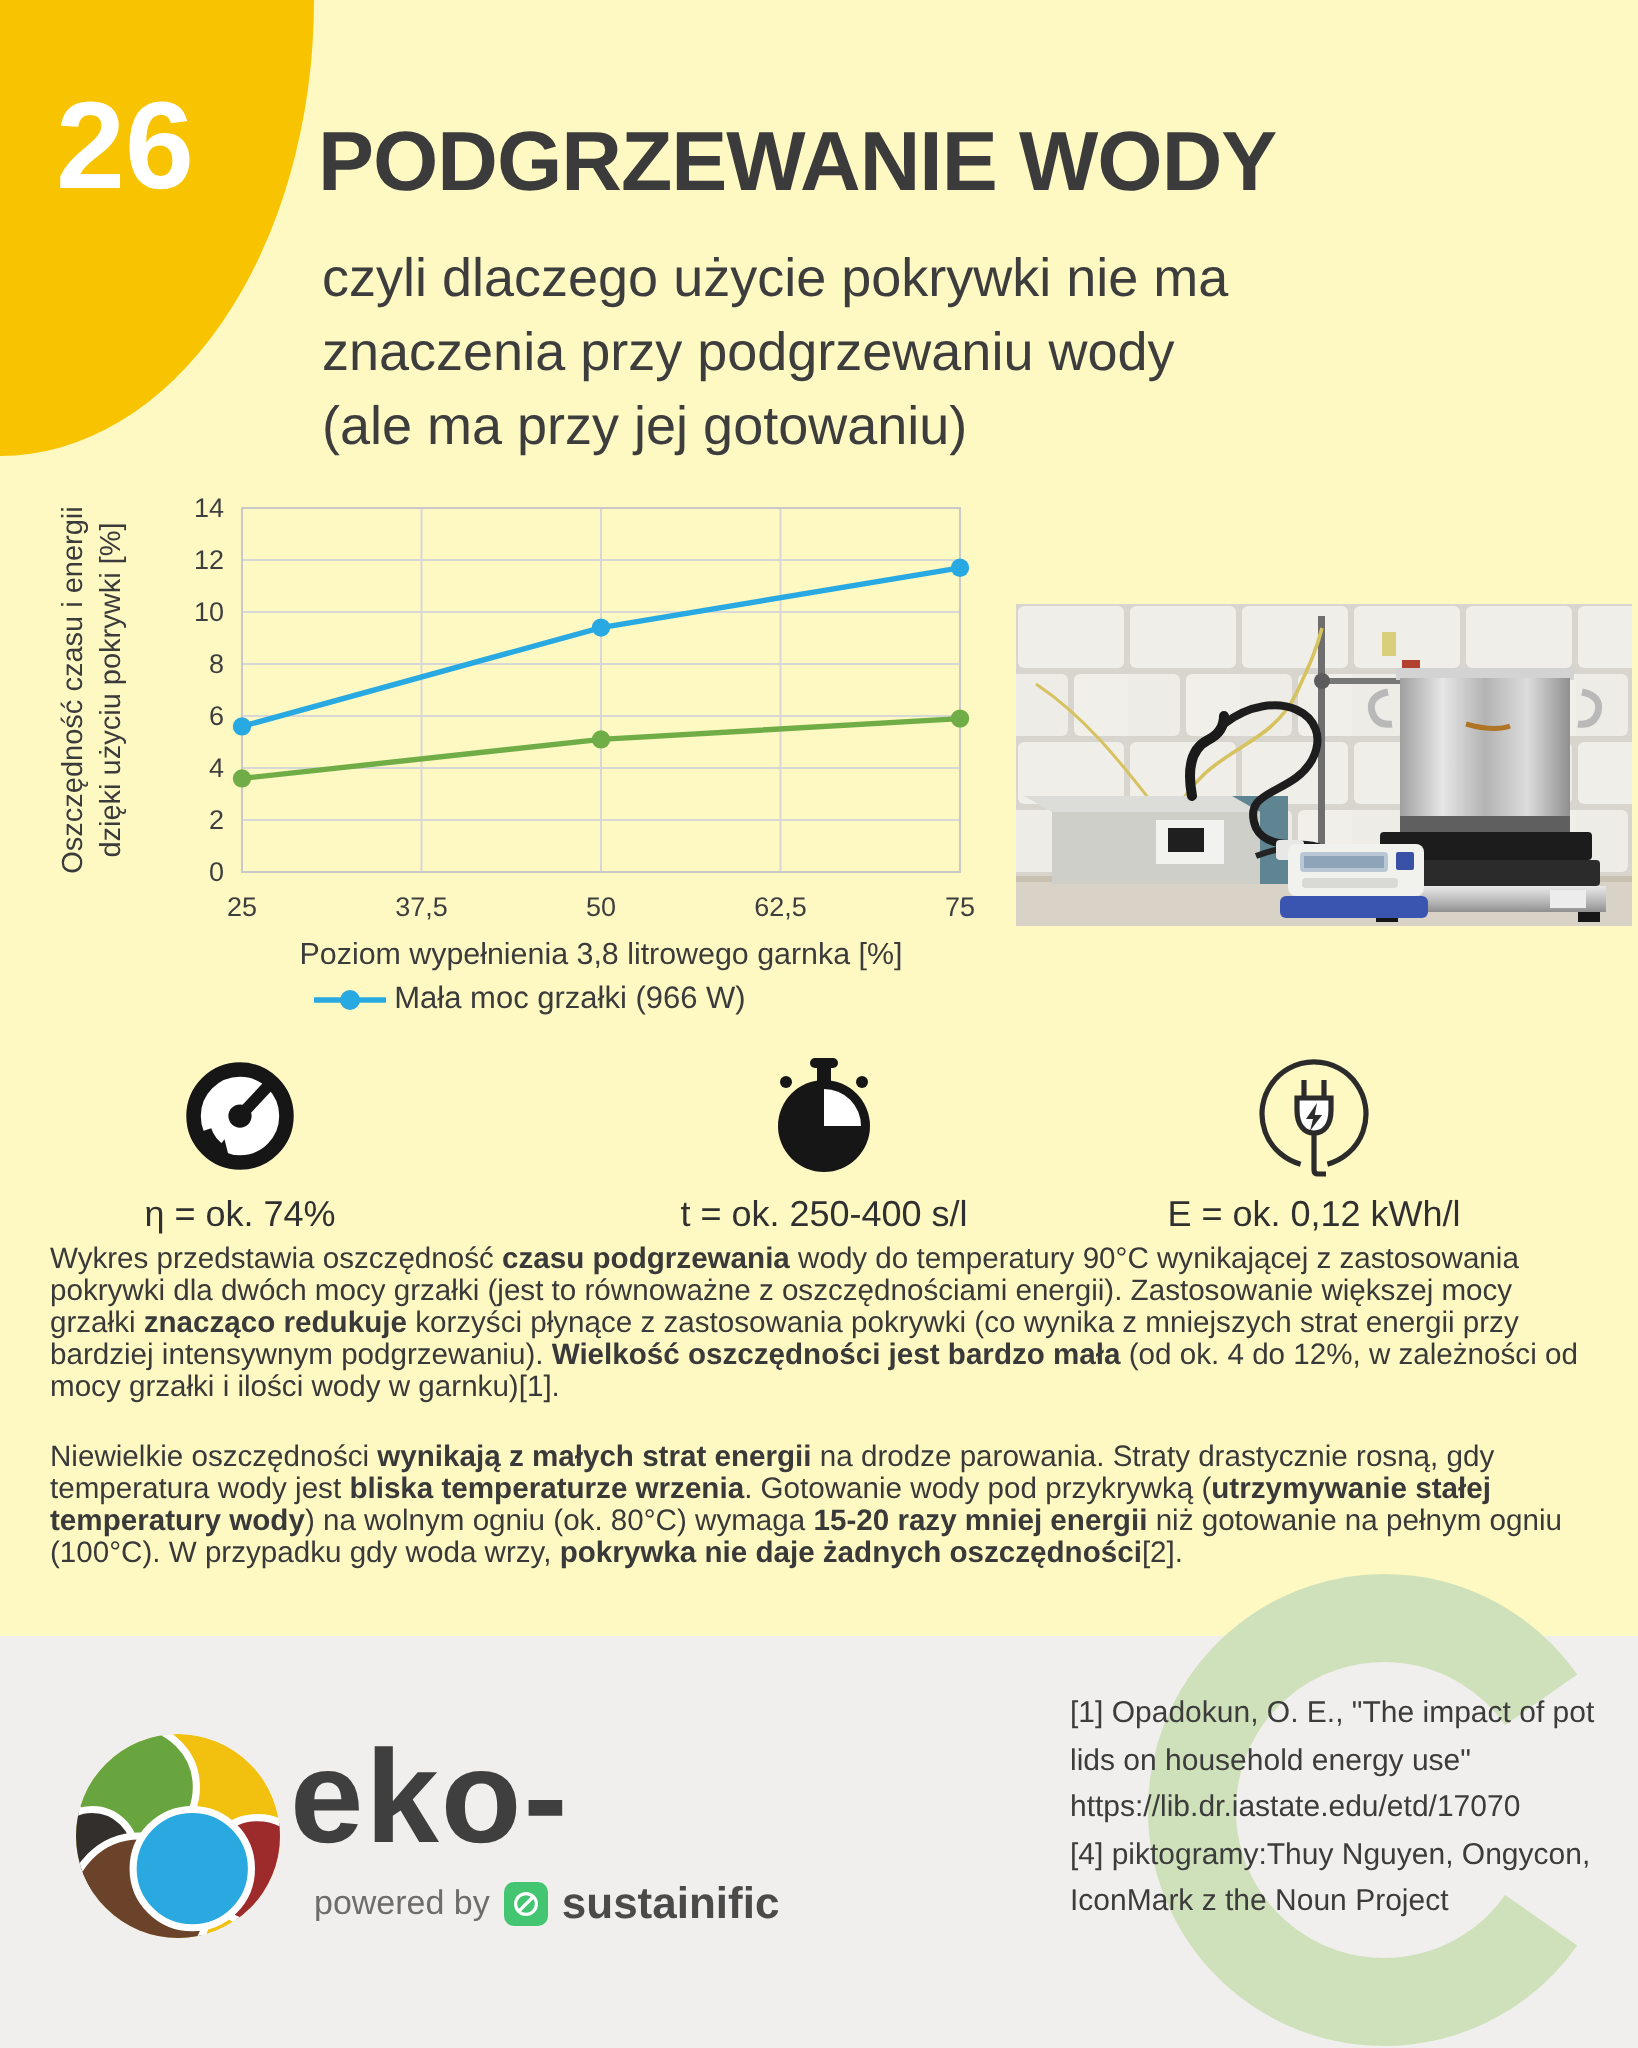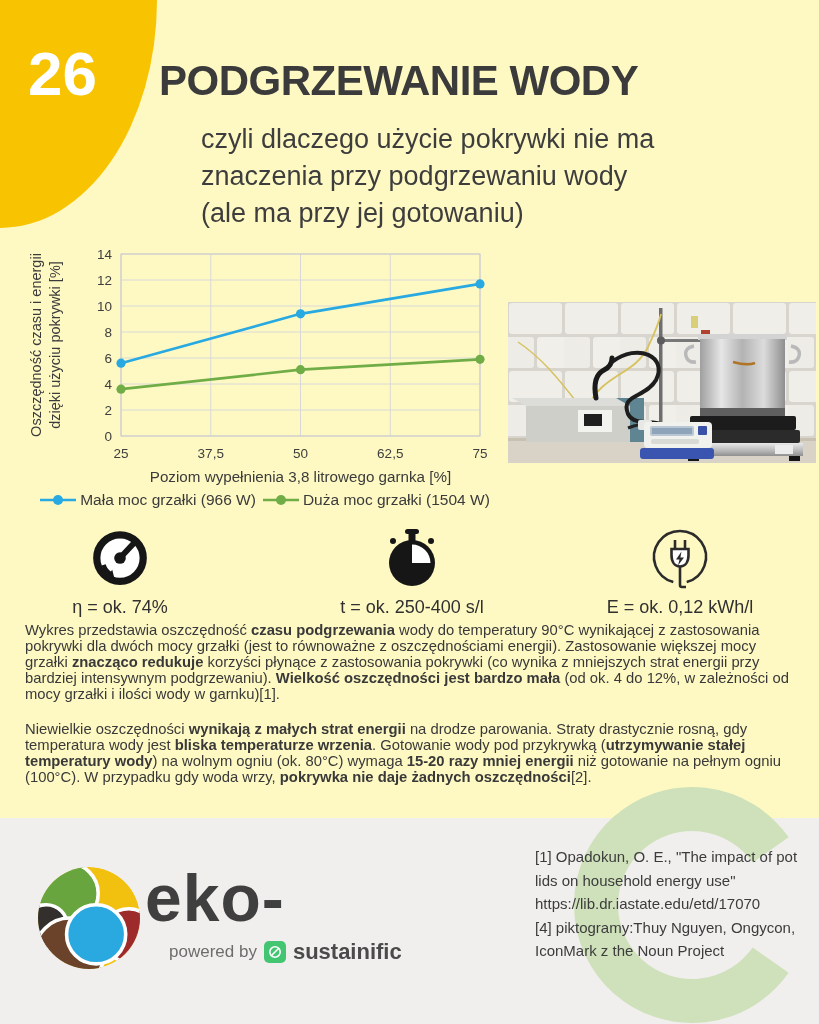--- a/index.html
+++ b/index.html
@@ -14,53 +14,53 @@
     border-radius:50%; background:#f8c301;
   }
   .badge-num {
     position:absolute; left:185px; top:266px; font-size:62px; font-weight:800; color:#ffffff;
   }
   .title {
     position:absolute; left:159px; top:57px; font-size:42px; font-weight:800;
     letter-spacing:-0.5px; color:#3b3b3b; white-space:nowrap;
   }
   .subtitle {
-    position:absolute; left:161px; top:121px; font-size:27px; line-height:37px; color:#3d3d3d;margin-left:40px;
+    position:absolute; left:161px; top:121px; font-size:27px; line-height:37px; color:#3d3d3d;
   }
   
   .chart-wrap { position:absolute; left:18px; top:246px; }
   .chart-wrap svg text { font-family:"Liberation Sans", sans-serif; }
   .legend {
     position:absolute; left:25px; top:491px; width:480px;
     display:flex; justify-content:center; align-items:center; gap:7px;
     font-size:15.5px; color:#3b3b3b;
   }
   .legend-item { display:flex; align-items:center; gap:4px; white-space:nowrap; }
   
   .photo { position:absolute; left:508px; top:302px; width:308px; height:161px; overflow:hidden; }
   
   .stat { position:absolute; top:527px; width:260px; text-align:center; }
   .stat .icon { height:64px; display:flex; align-items:center; justify-content:center; }
   .stat .stat-label { margin-top:6px; font-size:18px; color:#303030; }
   #stat-eta   { left:-10px; }
   #stat-time  { left:282px; }
-  #stat-energy{ left:550px; }
+  #stat-energy{ left:527px; }
   
   .paragraphs { position:absolute; left:25px; top:622px; width:774px; font-size:14.8px; line-height:16px; color:#393939; }
   .paragraphs p { margin-bottom:19px; }
   .paragraphs b { font-weight:700; }
   
   .footer-bg { position:absolute; left:0; top:818px; width:819px; height:206px; background:#f0efed; }
   .ring-svg { position:absolute; left:0; top:0; width:819px; height:1024px; pointer-events:none; }
   .logo-block { position:absolute; left:38px; top:862px; }
   .logo-mark { position:absolute; left:0; top:5px; }
   .logo-text { position:absolute; left:107px; top:4px; width:260px; }
   .logo-main { font-size:66px; font-weight:800; color:#3f3f3f; letter-spacing:1px; line-height:64px; }
   .logo-sub  { font-size:24px; font-weight:800; color:#3f3f3f; letter-spacing:2.5px; margin-top:1px; white-space:nowrap; }
-  .powered-row { margin-top:9px; margin-left:24px; display:flex; align-items:center; gap:7px; }
+  .powered-row { margin-top:9px; margin-left:12px; display:flex; align-items:center; gap:7px; }
   .powered-by { font-size:17px; color:#6d6d6d; }
   .powered-brand { font-size:22px; font-weight:700; color:#4a4a4a; }
   .sustainific-icon { width:22px; height:22px; border-radius:5px; background:#44c572;
     display:flex; align-items:center; justify-content:center; }
   .refs { position:absolute; left:535px; top:845px; width:278px; font-size:15px; line-height:23.6px; color:#3c3c3c; }
 </style>
 </head>
 <body>
 
 <div class="page">
@@ -118,27 +118,20 @@
       </svg>
   </div>
   <div class="legend" id="legend">
       <div class="legend-item">
         <svg width="36" height="12">
         <line x1="0" y1="6" x2="36" y2="6" stroke="#29a9e1" stroke-width="2.7"></line>
         <circle cx="18" cy="6" r="5" fill="#29a9e1"></circle>
         </svg>
         <span>Mała moc grzałki (966 W)</span>
       </div>
-      <div class="legend-item">
-        <svg width="36" height="12">
-        <line x1="0" y1="6" x2="36" y2="6" stroke="#70ad47" stroke-width="2.7"></line>
-        <circle cx="18" cy="6" r="5" fill="#70ad47"></circle>
-        </svg>
-        <span>Duża moc grzałki (1504 W)</span>
-      </div>
     </div>
 
   <div class="photo">
     <svg width="308" height="161" viewBox="0 0 308 161">
       <defs>
         <pattern id="tiles" width="56" height="68" patternUnits="userSpaceOnUse">
           <rect width="56" height="68" fill="#d8d5cf"></rect>
           <rect x="1" y="1" width="53" height="31" rx="3" fill="#f0eee9"></rect>
           <rect x="-27" y="35" width="53" height="31" rx="3" fill="#eeece7"></rect>
           <rect x="29" y="35" width="53" height="31" rx="3" fill="#f1efe9"></rect>

